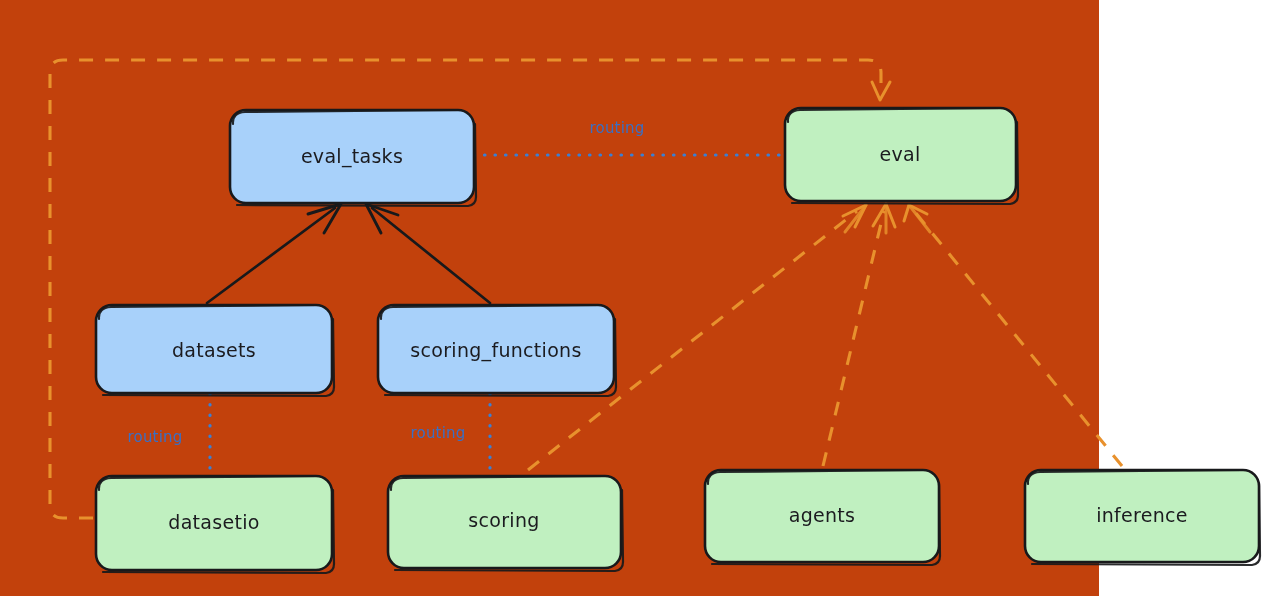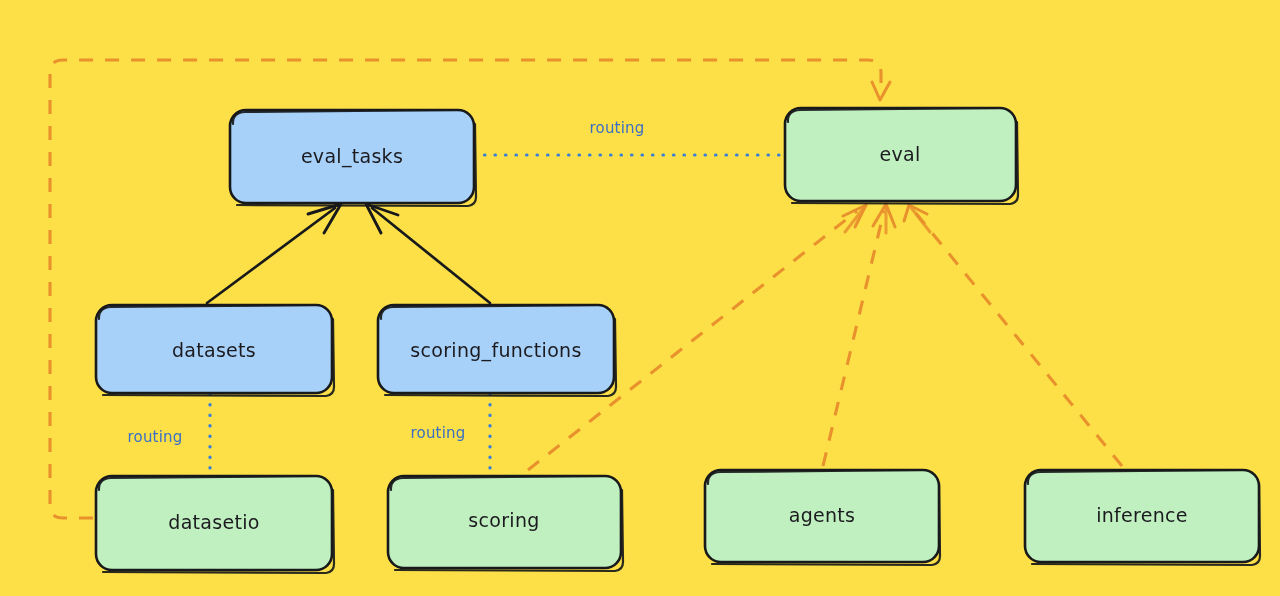--- a/index.html
+++ b/index.html
@@ -9,23 +9,23 @@
     background: #ffffff;
   }
   body {
     width: 1280px;
     height: 596px;
     font-family: "DejaVu Sans", sans-serif;
     overflow: hidden;
   }
   #diagram-root {
     position: relative;
-    width: 1280px;
+    width: 1099px;
     height: 596px;
-    background: #fde047;
+    background: #c2410c;
   }
   svg#diagram-canvas {
     position: absolute;
     inset: 0;
     width: 1280px;
     height: 596px;
     display: block;
   }
   .node-label {
     font-family: "DejaVu Sans", sans-serif;

